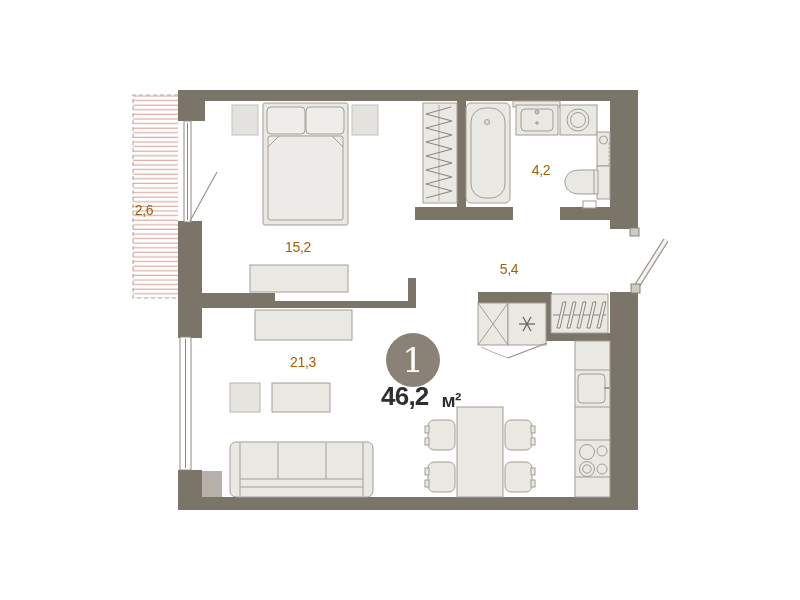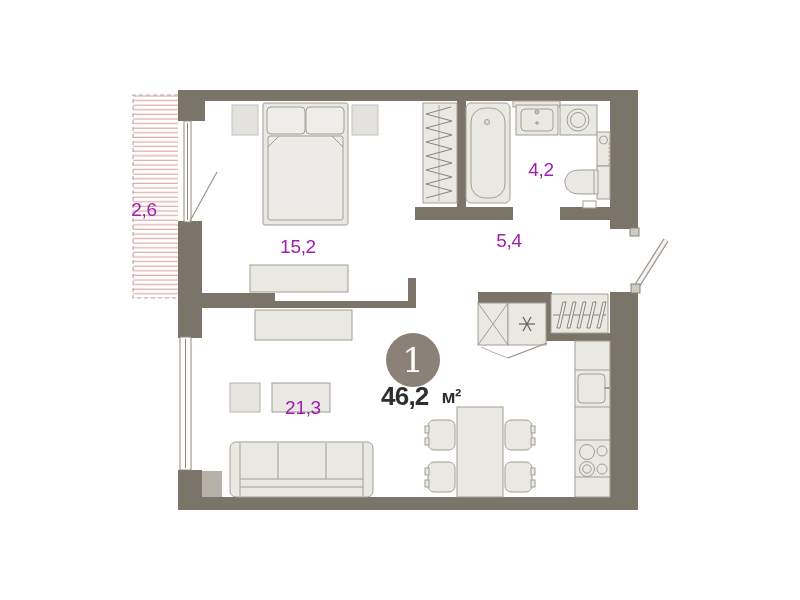--- a/index.html
+++ b/index.html
@@ -1,25 +1,25 @@
 <!DOCTYPE html>
 <html><head>
 <meta charset="utf-8">
 <style>
   html,body{margin:0;padding:0;background:#ffffff;}
   #stage{position:relative;width:800px;height:600px;background:#ffffff;overflow:hidden;
          font-family:"Liberation Sans",sans-serif;}
   #plan-svg{position:absolute;left:0;top:0;}
-  .room-label{position:absolute;transform:translate(-50%,-50%);color:#a21caf;
-    font-size:19px;letter-spacing:-0.3px;white-space:nowrap;}
+  .room-label{position:absolute;transform:translate(-50%,-50%);color:#a16207;
+    font-size:14px;letter-spacing:-0.3px;white-space:nowrap;}
   .unit-badge{position:absolute;left:386px;top:333px;width:54px;height:54px;border-radius:50%;
     background:#8a8177;display:flex;align-items:center;justify-content:center;}
   .unit-badge .num{color:#ffffff;font-family:"DejaVu Serif",serif;font-size:34px;line-height:1;}
   .area-line{position:absolute;left:421px;top:396px;transform:translate(-50%,-50%);
-    display:flex;align-items:center;color:#2e2e2e;font-weight:bold;white-space:nowrap;}
+    display:flex;align-items:flex-end;color:#2e2e2e;font-weight:bold;white-space:nowrap;}
   .area-line .val{font-size:26px;letter-spacing:-0.8px;}
   .area-line .unit{font-size:19px;margin-left:13px;letter-spacing:-0.5px;}
 </style>
 </head>
 <body>
 
 <div id="stage">
 
 <svg id="plan-svg" width="800" height="600" viewBox="0 0 800 600">
   <defs>
@@ -173,22 +173,22 @@
     <line x1="635" y1="289" x2="666" y2="240" stroke="#9a948b" stroke-width="6"></line>
     <line x1="635" y1="289" x2="666" y2="240" stroke="#f4f3f1" stroke-width="3.5"></line>
     <rect x="630" y="228" width="9" height="8" fill="#cfcac2" stroke="#8a847a" stroke-width="1"></rect>
     <rect x="631" y="284" width="9" height="9" fill="#cfcac2" stroke="#8a847a" stroke-width="1"></rect>
   </g>
 </svg>
 
   <div class="room-label" style="left:144px;top:210px;">2,6</div>
   <div class="room-label" style="left:298px;top:247px;">15,2</div>
   <div class="room-label" style="left:541px;top:170px;">4,2</div>
-  <div class="room-label" style="left:509px;top:241px;text-align:right;">5,4</div>
-  <div class="room-label" style="left:303px;top:362px;margin-top:46px;">21,3</div>
+  <div class="room-label" style="left:509px;top:269px;text-align:right;">5,4</div>
+  <div class="room-label" style="left:303px;top:362px;">21,3</div>
 
   <div class="unit-badge">
     <span class="num">1</span>
   </div>
   <div class="area-line">
     <span class="val">46,2</span>
     <span class="unit">м²</span>
   </div>
 
 </div>

